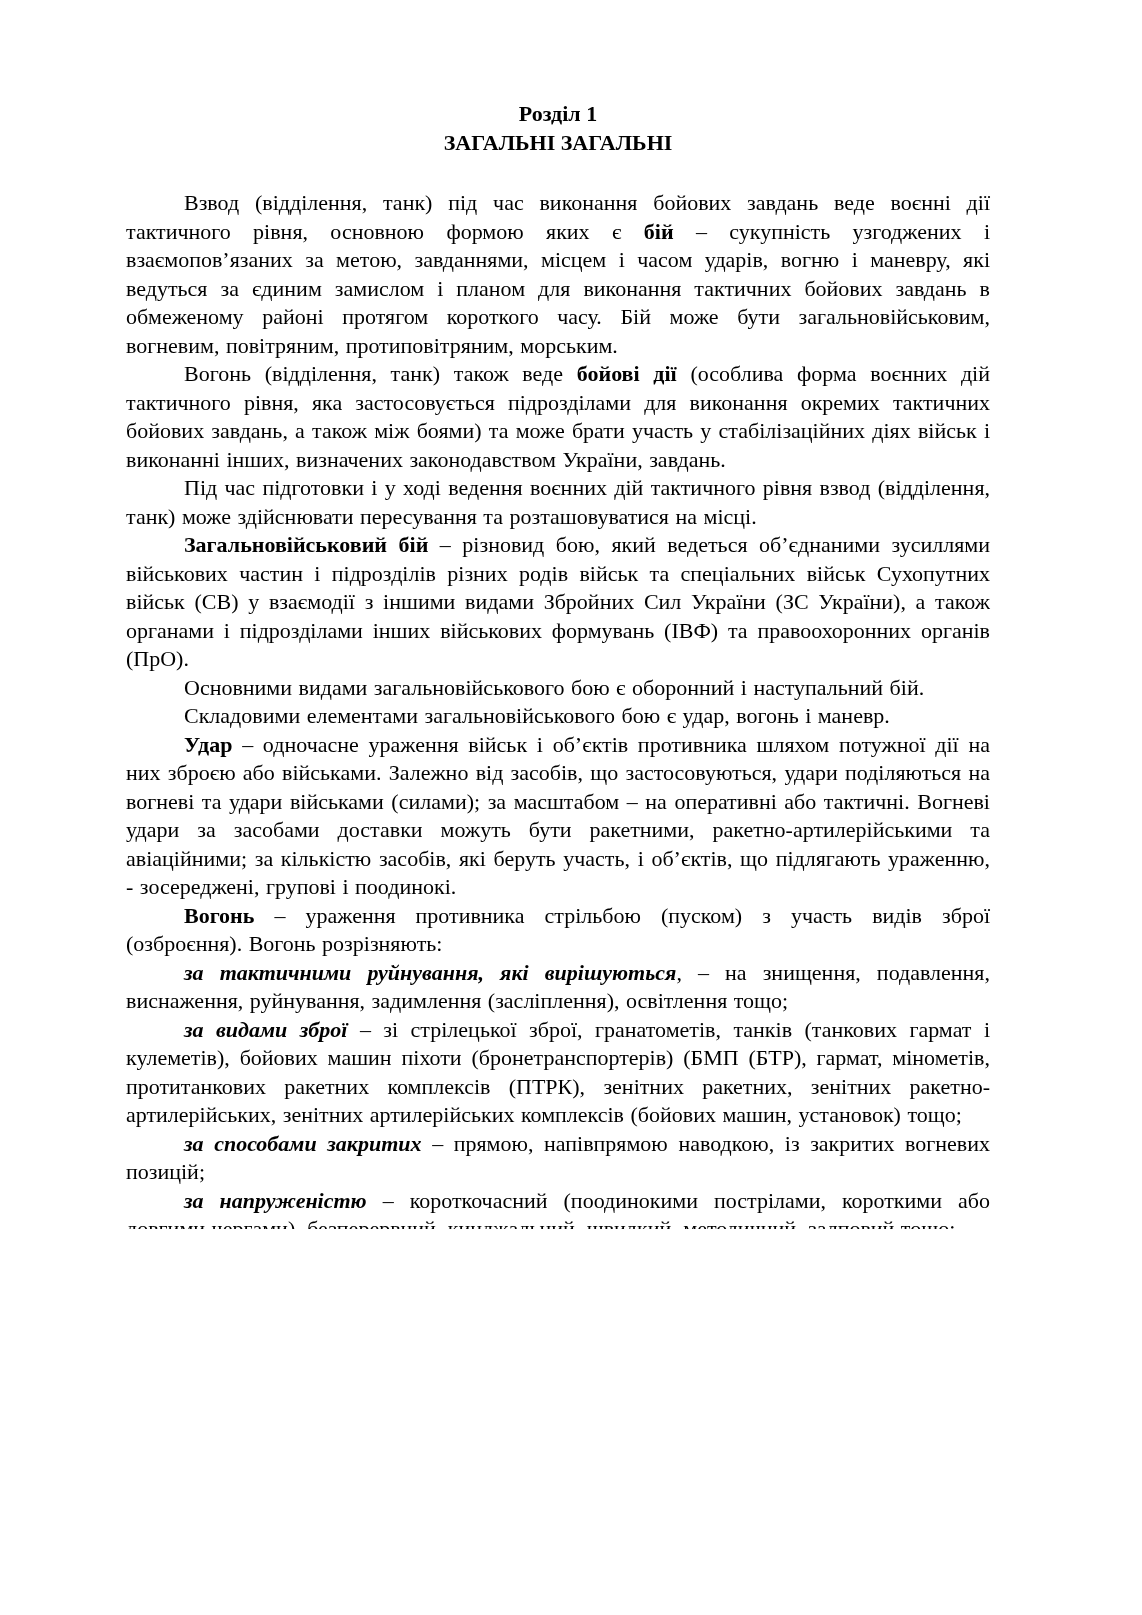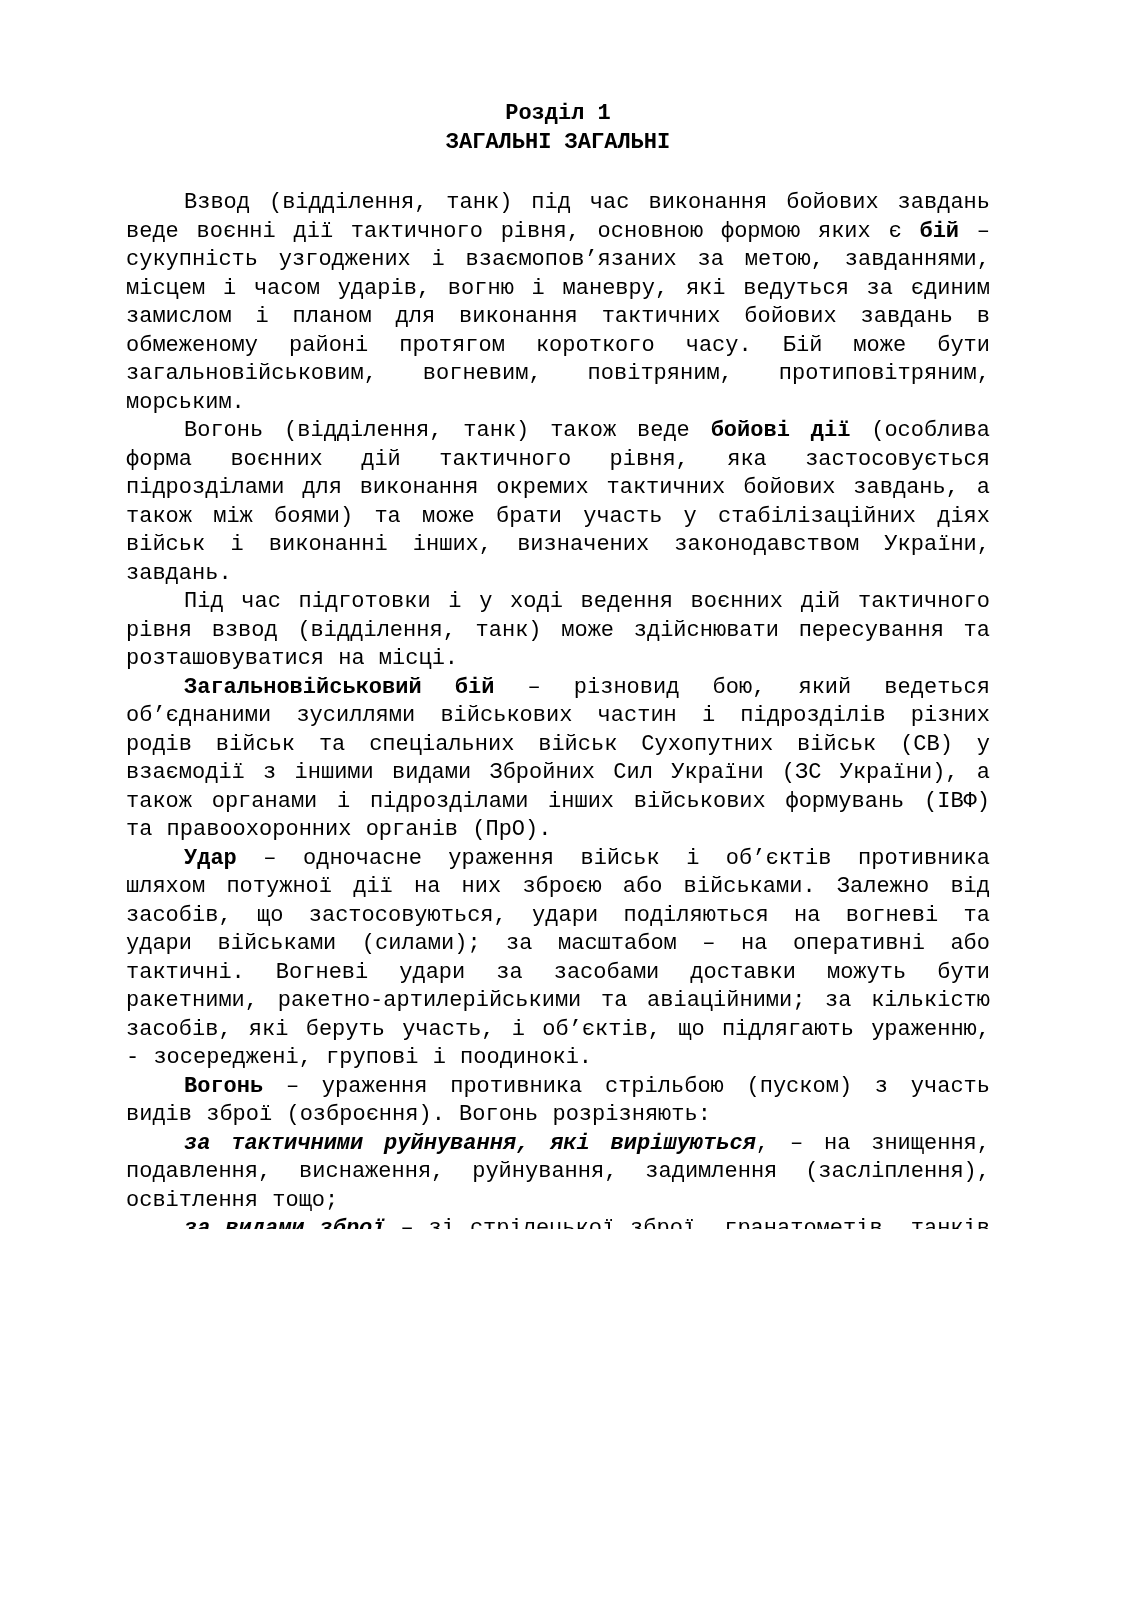--- a/index.html
+++ b/index.html
@@ -6,21 +6,21 @@
     margin: 0;
     padding: 0;
     background: #ffffff;
   }
   .page {
     position: relative;
     width: 1142px;
     height: 1229px;
     background: #ffffff;
     color: #000000;
-    font-family: Liberation Mono, monospace;
+    font-family: Liberation Serif, serif;
     overflow: hidden;
   }
   .content {
     position: absolute;
     left: 126px;
     top: 100px;
     width: 864px;
   }
   .title-block {
     margin-bottom: 32px;
@@ -62,21 +62,24 @@
   <div class="content">
     <div class="title-block">
       <p class="title-line">Розділ 1</p>
       <p class="title-line">ЗАГАЛЬНІ ЗАГАЛЬНІ</p>
     </div>
     <div id="paragraphs">
         <p class="para"><span>Взвод (відділення, танк) під час виконання бойових завдань веде воєнні дії тактичного рівня, основною формою яких є </span><span class="b">бій</span><span> – сукупність узгоджених і взаємопов’язаних за метою, завданнями, місцем і часом ударів, вогню і маневру, які ведуться за єдиним замислом і планом для виконання тактичних бойових завдань в обмеженому районі протягом короткого часу. Бій може бути загальновійськовим, вогневим, повітряним, протиповітряним, морським.</span></p>
         <p class="para"><span>Вогонь (відділення, танк) також веде </span><span class="b">бойові дії</span><span> (особлива форма воєнних дій тактичного рівня, яка застосовується підрозділами для виконання окремих тактичних бойових завдань, а також між боями) та може брати участь у стабілізаційних діях військ і виконанні інших, визначених законодавством України, завдань.</span></p>
         <p class="para"><span>Під час підготовки і у ході ведення воєнних дій тактичного рівня взвод (відділення, танк) може здійснювати пересування та розташовуватися на місці.</span></p>
         <p class="para"><span class="b">Загальновійськовий бій</span><span> – різновид бою, який ведеться об’єднаними зусиллями військових частин і підрозділів різних родів військ та спеціальних військ Сухопутних військ (СВ) у взаємодії з іншими видами Збройних Сил України (ЗС України), а також органами і підрозділами інших військових формувань (ІВФ) та правоохоронних органів (ПрО).</span></p>
+        <p class="para"><span>Основними видами загальновійськового бою є оборонний і наступальний бій.</span></p>
+        <p class="para"><span>Складовими елементами загальновійськового бою є удар, вогонь і маневр.</span></p>
         <p class="para"><span class="b">Удар</span><span> – одночасне ураження військ і об’єктів противника шляхом потужної дії на них зброєю або військами. Залежно від засобів, що застосовуються, удари поділяються на вогневі та удари військами (силами); за масштабом – на оперативні або тактичні. Вогневі удари за засобами доставки можуть бути ракетними, ракетно-артилерійськими та авіаційними; за кількістю засобів, які беруть участь, і об’єктів, що підлягають ураженню, - зосереджені, групові і поодинокі.</span></p>
         <p class="para"><span class="b">Вогонь</span><span> – ураження противника стрільбою (пуском) з участь видів зброї (озброєння). Вогонь розрізняють:</span></p>
         <p class="para"><span class="b i">за тактичними руйнування, які вирішуються</span><span>, – на знищення, подавлення, виснаження, руйнування, задимлення (засліплення), освітлення тощо;</span></p>
         <p class="para"><span class="b i">за видами зброї</span><span> – зі стрілецької зброї, гранатометів, танків (танкових гармат і кулеметів), бойових машин піхоти (бронетранспортерів) (БМП (БТР), гармат, мінометів, протитанкових ракетних комплексів (ПТРК), зенітних ракетних, зенітних ракетно-артилерійських, зенітних артилерійських комплексів (бойових машин, установок) тощо;</span></p>
         <p class="para"><span class="b i">за способами закритих</span><span> – прямою, напівпрямою наводкою, із закритих вогневих позицій;</span></p>
+        <p class="para"><span class="b i">за напруженістю</span><span> – короткочасний (поодинокими пострілами, короткими або довгими чергами), безперервний, кинджальний, швидкий, методичний, залповий тощо;</span></p>
       </div>
   </div>
   <div class="page-number">6</div>
 </div>
 
 </body></html>

